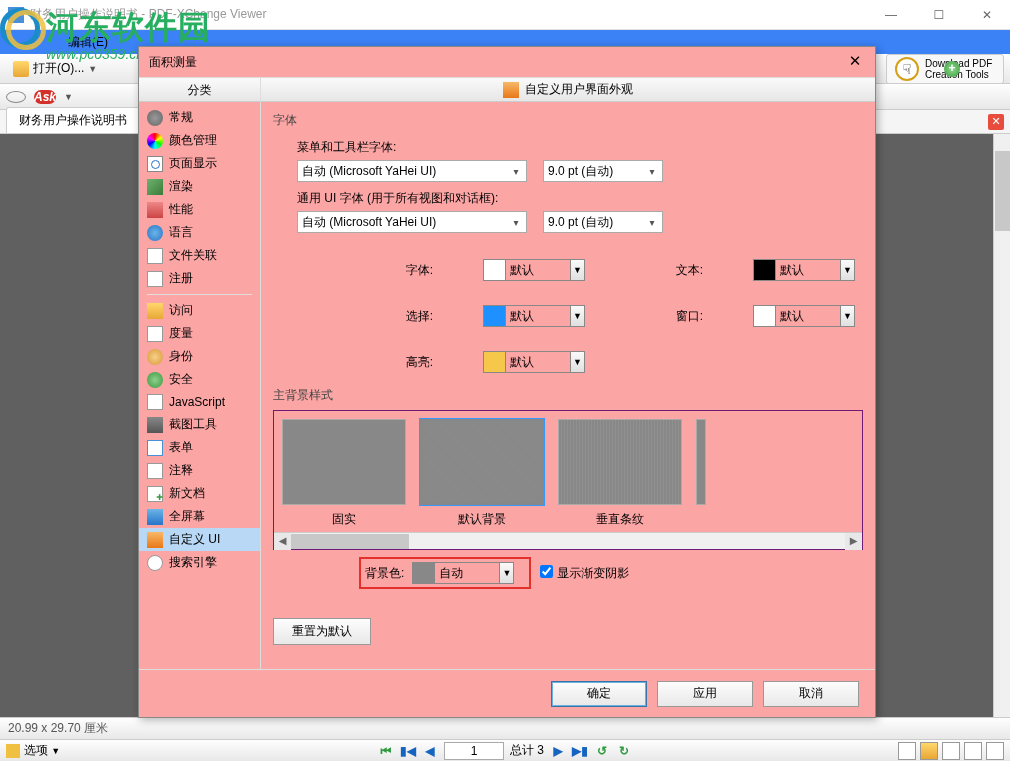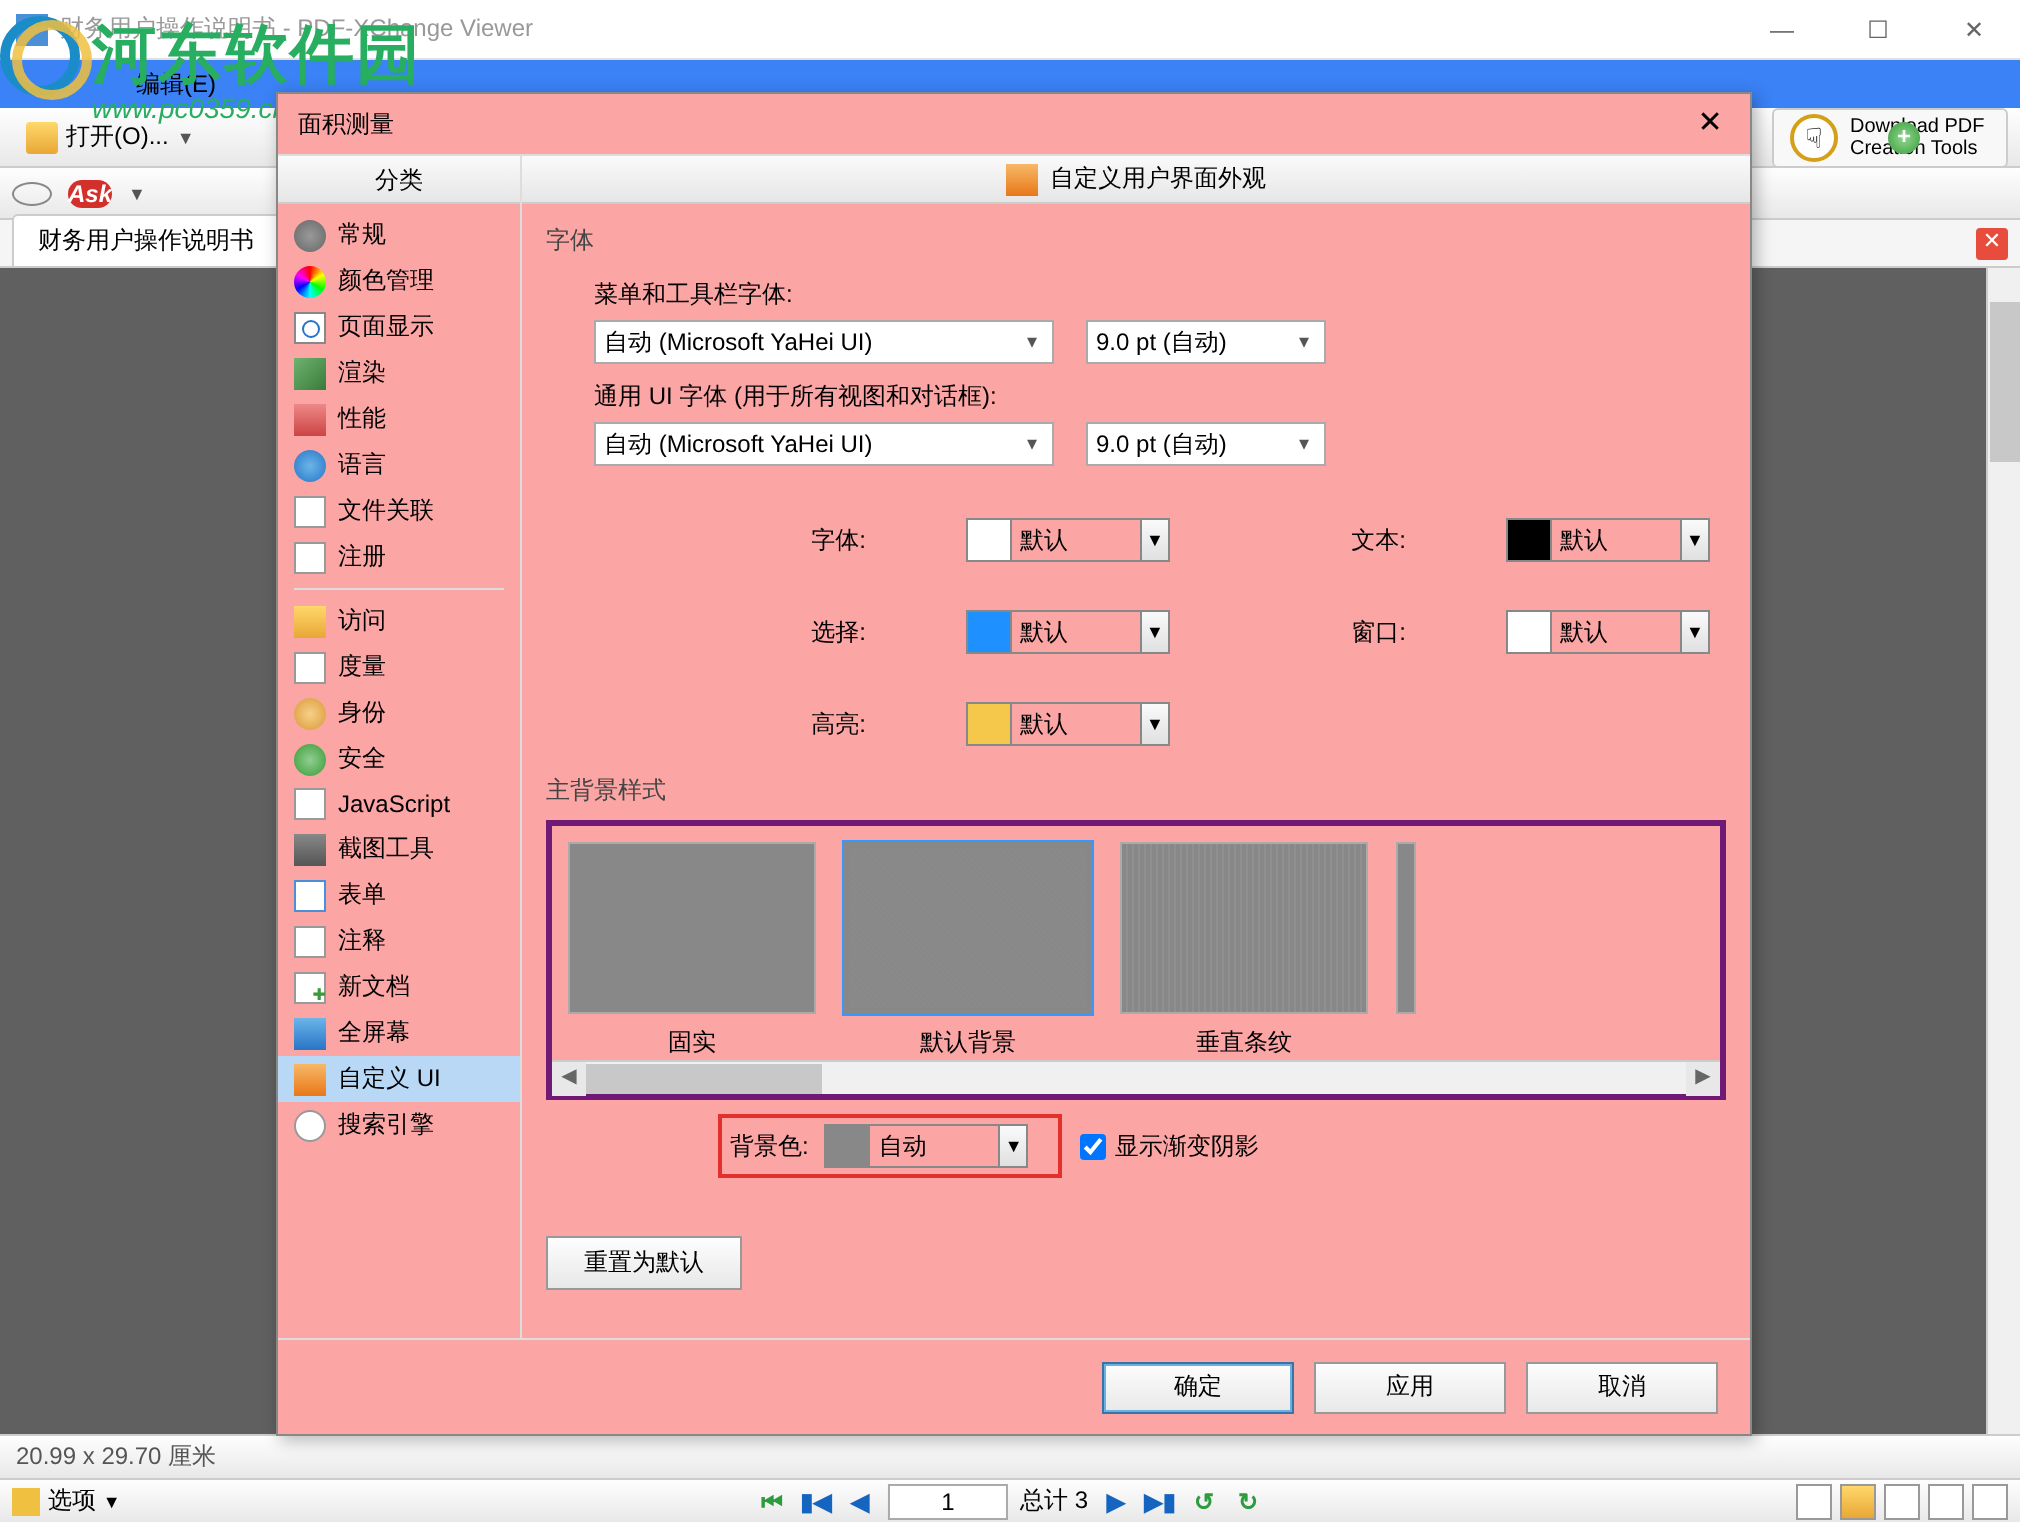--- a/index.html
+++ b/index.html
@@ -91,38 +91,38 @@
 .combo-font{width:230px}
 .combo-size{width:120px;margin-left:8px}
 
 .color-grid{display:grid;grid-template-columns:60px 110px 60px 110px;gap:24px 50px;margin-left:100px;align-items:center}
 .color-lbl{text-align:right}
 .color-combo{display:flex;border:1px solid #888;height:22px;width:102px}
 .color-sw{width:22px;border-right:1px solid #888}
 .color-txt{flex:1;padding:0 4px;line-height:20px}
 .color-arr{width:14px;border-left:1px solid #888;text-align:center;line-height:20px;font-size:9px;background:linear-gradient(#fafafa,#e0e0e0)}
 
-.bg-styles{border:3px solid #701a75;padding:8px;display:flex;gap:14px;position:relative;height:140px}
+.bg-styles{border:1px solid #701a75;padding:8px;display:flex;gap:14px;position:relative;height:140px}
 .bg-item{width:124px;text-align:center;cursor:pointer}
 .bg-item.sel{}
 .bg-prev{width:124px;height:86px;border:1px solid #aaa;margin-bottom:6px}
 .bg-item.sel .bg-prev{border:3px solid #888;box-shadow:0 0 0 1px #3399ff}
 .bg-solid{background:#888}
 .bg-default{background:repeating-linear-gradient(45deg,#888,#888 1px,#8a8a8a 1px,#8a8a8a 2px)}
 .bg-vert{background:repeating-linear-gradient(90deg,#888,#888 2px,#909090 2px,#909090 3px)}
 .bg-extra{width:10px;height:86px;background:#888;border:1px solid #aaa}
 .bg-scroll{position:absolute;bottom:0;left:0;right:0;height:17px;background:#f0f0f0;border-top:1px solid #ccc}
 .bg-scroll .sbtn{position:absolute;width:17px;height:17px;background:#e8e8e8;text-align:center;line-height:15px;font-size:10px;color:#666}
 .bg-scroll .sbtn.l{left:0}
 .bg-scroll .sbtn.r{right:0}
 .bg-scroll .sthumb{position:absolute;left:17px;width:118px;height:15px;top:1px;background:#c8c8c8}
 
 .bg-color-row{display:flex;align-items:center;gap:8px;margin-top:12px;padding-left:92px;position:relative}
 .highlight-box{position:absolute;left:86px;top:-5px;width:172px;height:32px;border:2px solid #e3302b;pointer-events:none}
-.chk{display:flex;align-items:center;gap:4px;margin-left:18px}
+.chk{display:flex;gap:4px;margin-left:18px}
 .chk input{width:13px;height:13px}
 
 .reset-btn{margin-top:20px;padding:4px 18px;border:1px solid #999;background:linear-gradient(#fdfdfd,#e8e8e8);cursor:pointer}
 
 .dlg-foot{height:48px;border-top:1px solid #ddd;display:flex;align-items:center;justify-content:flex-end;gap:10px;padding:0 16px}
 .dlg-btn{width:96px;height:26px;border:1px solid #999;background:linear-gradient(#fdfdfd,#e8e8e8);cursor:pointer}
 .dlg-btn.primary{border:1px solid #3874a8;box-shadow:inset 0 0 0 1px #6ab0e0}
 
 .plus-ico{width:16px;height:16px;background:radial-gradient(#8fd88f,#3a9a3a);border-radius:50%;position:absolute;right:50px;color:#fff;text-align:center;line-height:14px;font-weight:bold}
 </style>

